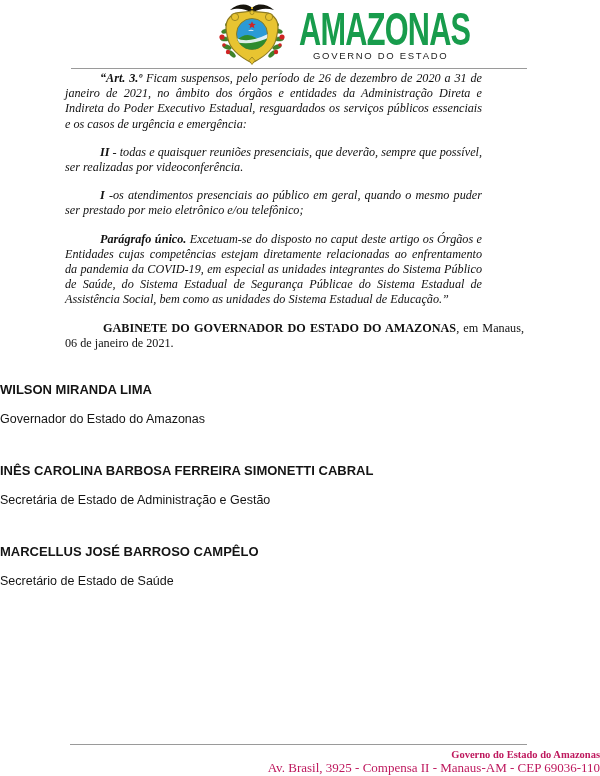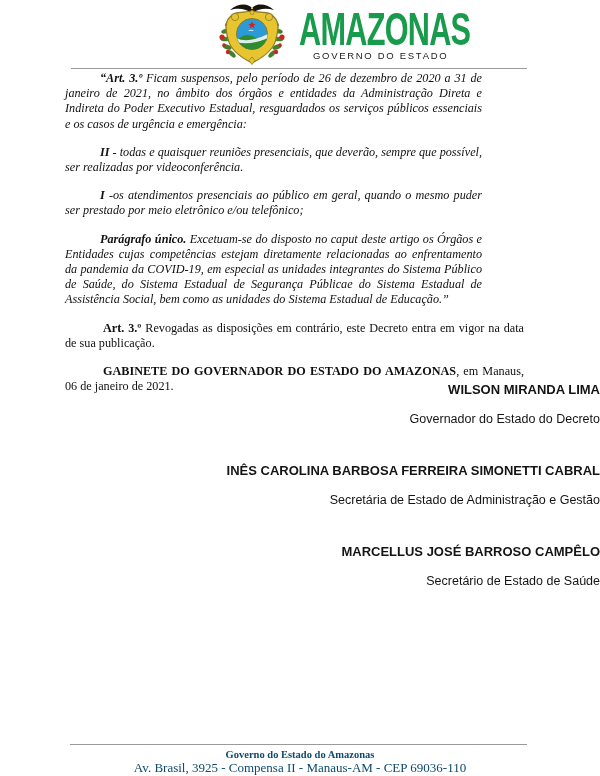--- a/index.html
+++ b/index.html
@@ -27,30 +27,30 @@
   .content{
     position:absolute;top:71px;left:65px;width:459px;
     font-size:12.2px;line-height:15.2px;text-align:justify;color:#101010;
   }
   .content p{margin:0 0 13px 0;}
   .quote{margin-left:42px;font-style:italic;text-indent:35px;width:417px;}
   .plain{text-indent:38px;}
   .lead{font-weight:bold;}
   
   .signatures{
-    position:absolute;top:382px;left:0;width:600px;text-align:right;
+    position:absolute;top:382px;left:0;width:600px;text-align:left;
     font-family:"Liberation Sans", sans-serif;color:#141414;
   }
   .sig{margin-bottom:36px;}
   .sig-name{font-weight:bold;font-size:13px;line-height:15px;margin-bottom:15px;}
   .sig-role{font-size:12.5px;line-height:15px;}
   
   .footer{
-    position:absolute;top:748px;left:0;width:600px;text-align:center;
-    font-family:"Liberation Serif", serif;color:#0c4a6e;
+    position:absolute;top:748px;left:0;width:600px;text-align:right;
+    font-family:"Liberation Serif", serif;color:#be185d;
   }
   .footer-org{font-weight:bold;font-size:10.5px;line-height:13px;}
   .footer-address{font-size:13px;line-height:13px;}
 </style>
 </head>
 <body>
 
 <div class="header">
   <svg class="crest" viewBox="0 0 88 64" aria-hidden="true">
 
@@ -107,29 +107,28 @@
 
 <div class="content">
   <p class="quote"><span class="lead">“Art. 3.º</span><span> Ficam suspensos, pelo período de 26 de dezembro de 2020 a 31 de janeiro de 2021, no âmbito dos órgãos e entidades da Administração Direta e Indireta do Poder Executivo Estadual, resguardados os serviços públicos essenciais e os casos de urgência e emergência:</span></p>
 
   <p class="quote"><span class="lead">II</span><span> - todas e quaisquer reuniões presenciais, que deverão, sempre que possível, ser realizadas por videoconferência.</span></p>
 
   <p class="quote"><span class="lead">I</span><span> -os atendimentos presenciais ao público em geral, quando o mesmo puder ser prestado por meio eletrônico e/ou telefônico;</span></p>
 
   <p class="quote"><span class="lead">Parágrafo único.</span><span> Excetuam-se do disposto no caput deste artigo os Órgãos e Entidades cujas competências estejam diretamente relacionadas ao enfrentamento da pandemia da COVID-19, em especial as unidades integrantes do Sistema Público de Saúde, do Sistema Estadual de Segurança Públicae do Sistema Estadual de Assistência Social, bem como as unidades do Sistema Estadual de Educação.”</span></p>
 
-  <p class="plain"><span class="lead">Art. 3.º</span><span> Revogadas as disposições em contrário, este Decreto entra em vigor na data de sua publicação.</span></p>
 
   <p class="plain"><span class="lead">GABINETE DO GOVERNADOR DO ESTADO DO AMAZONAS</span><span>, em Manaus, 06 de janeiro de 2021.</span></p>
 </div>
 
 <div class="signatures">
   <div class="sig">
     <div class="sig-name">WILSON MIRANDA LIMA</div>
-    <div class="sig-role">Governador do Estado do Decreto</div>
+    <div class="sig-role">Governador do Estado do Amazonas</div>
   </div>
   <div class="sig">
     <div class="sig-name">INÊS CAROLINA BARBOSA FERREIRA SIMONETTI CABRAL</div>
     <div class="sig-role">Secretária de Estado de Administração e Gestão</div>
   </div>
   <div class="sig">
     <div class="sig-name">MARCELLUS JOSÉ BARROSO CAMPÊLO</div>
     <div class="sig-role">Secretário de Estado de Saúde</div>
   </div>
 </div>

